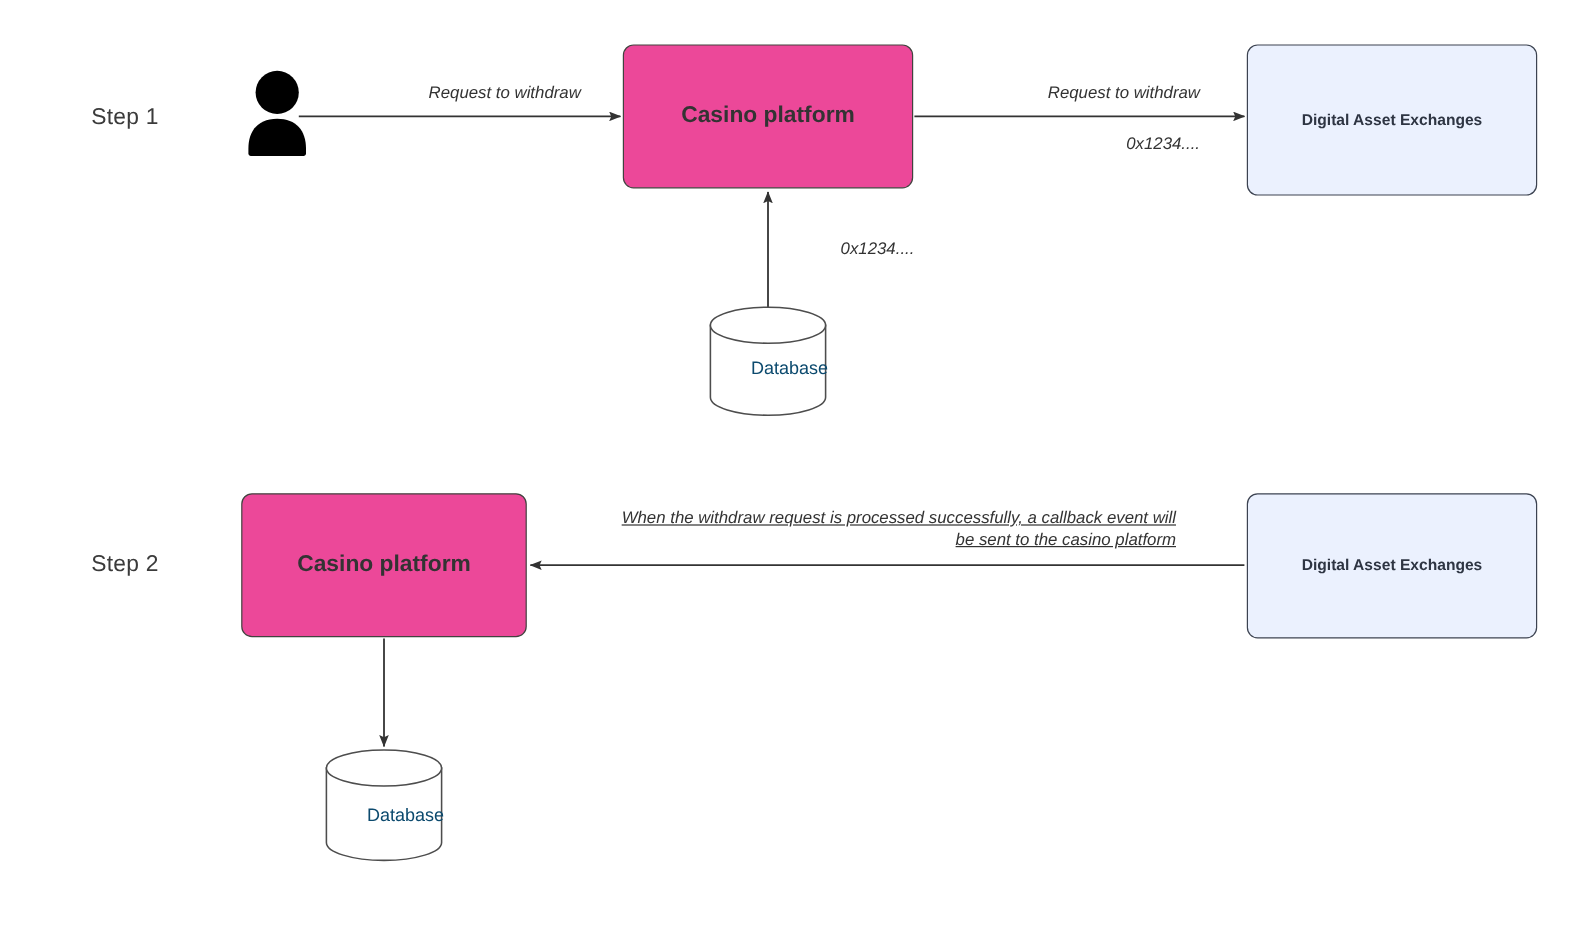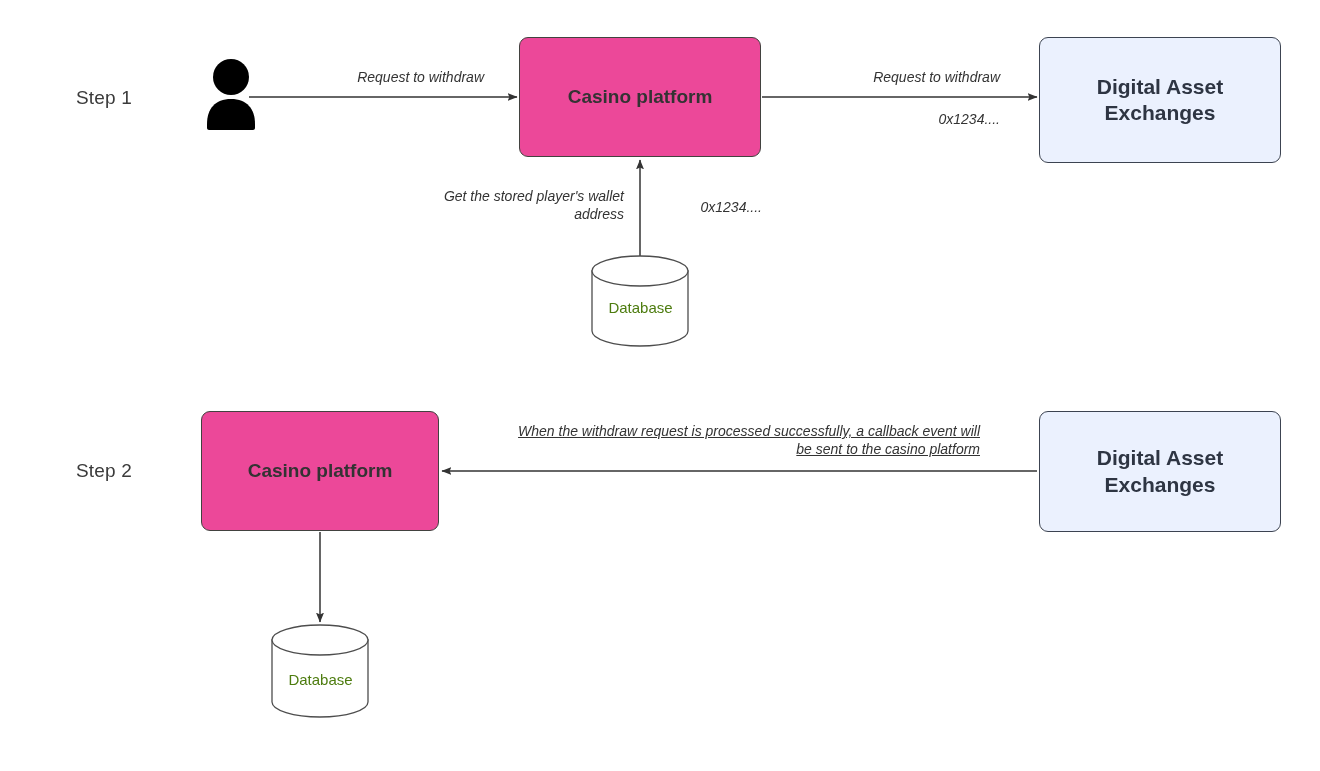--- a/index.html
+++ b/index.html
@@ -55,21 +55,21 @@
   .box-casino {
     background: #ec4899;
     border: 1.6px solid #42423f;
     color: #333333;
     font-size: 19px;
   }
   .box-exchange {
     background: #ebf1fe;
     border: 1.6px solid #3c4351;
     color: #2e3543;
-    font-size: 21px;
+    font-size: 13px;
   }
   #casino-1 { left: 519px; top: 37px; width: 242px; height: 120px; }
   #exchange-1 { left: 1039px; top: 37px; width: 242px; height: 126px; }
   #casino-2 { left: 201px; top: 411px; width: 238px; height: 120px; }
   #exchange-2 { left: 1039px; top: 411px; width: 242px; height: 121px; }
 
   
   .edge-label {
     position: absolute;
     font-style: italic;
@@ -86,23 +86,23 @@
   #lbl-callback { left: 500px; top: 422px; width: 480px; text-decoration: underline; }
   #lbl-update { left: 322px; top: 564px; width: 206px; }
 
   
   .db {
     position: absolute;
   }
   .db-text {
     position: absolute;
     width: 100%;
-    text-align: center;
+    text-align: right;
     font-size: 15px;
-    color: #4d7c0f;
+    color: #0c4a6e;
     font-style: normal;
   }
   #db-1 { left: 591px; top: 256px; width: 99px; height: 90px; }
   #db-1 .db-text { top: 43px; }
   #db-2 { left: 271px; top: 624px; width: 99px; height: 96px; }
   #db-2 .db-text { top: 47px; }
 
   
   #person-icon {
     position: absolute;
@@ -160,21 +160,20 @@
   <div class="db" id="db-1">
     <div class="db-text">Database</div>
   </div>
 
   <div class="edge-label" id="lbl-req1">Request to withdraw</div>
 
   <div class="edge-label" id="lbl-req2">Request to withdraw</div>
 
   <div class="edge-label" id="lbl-addr1">0x1234....</div>
 
-  <div class="edge-label" id="lbl-getwallet">Get the stored player's wallet address</div>
 
   <div class="edge-label" id="lbl-addr2">0x1234....</div>
 
   <div class="node-box box-casino" id="casino-2">Casino platform</div>
 
   <div class="node-box box-exchange" id="exchange-2">Digital Asset Exchanges</div>
 
   <div class="db" id="db-2">
     <div class="db-text">Database</div>
   </div>

